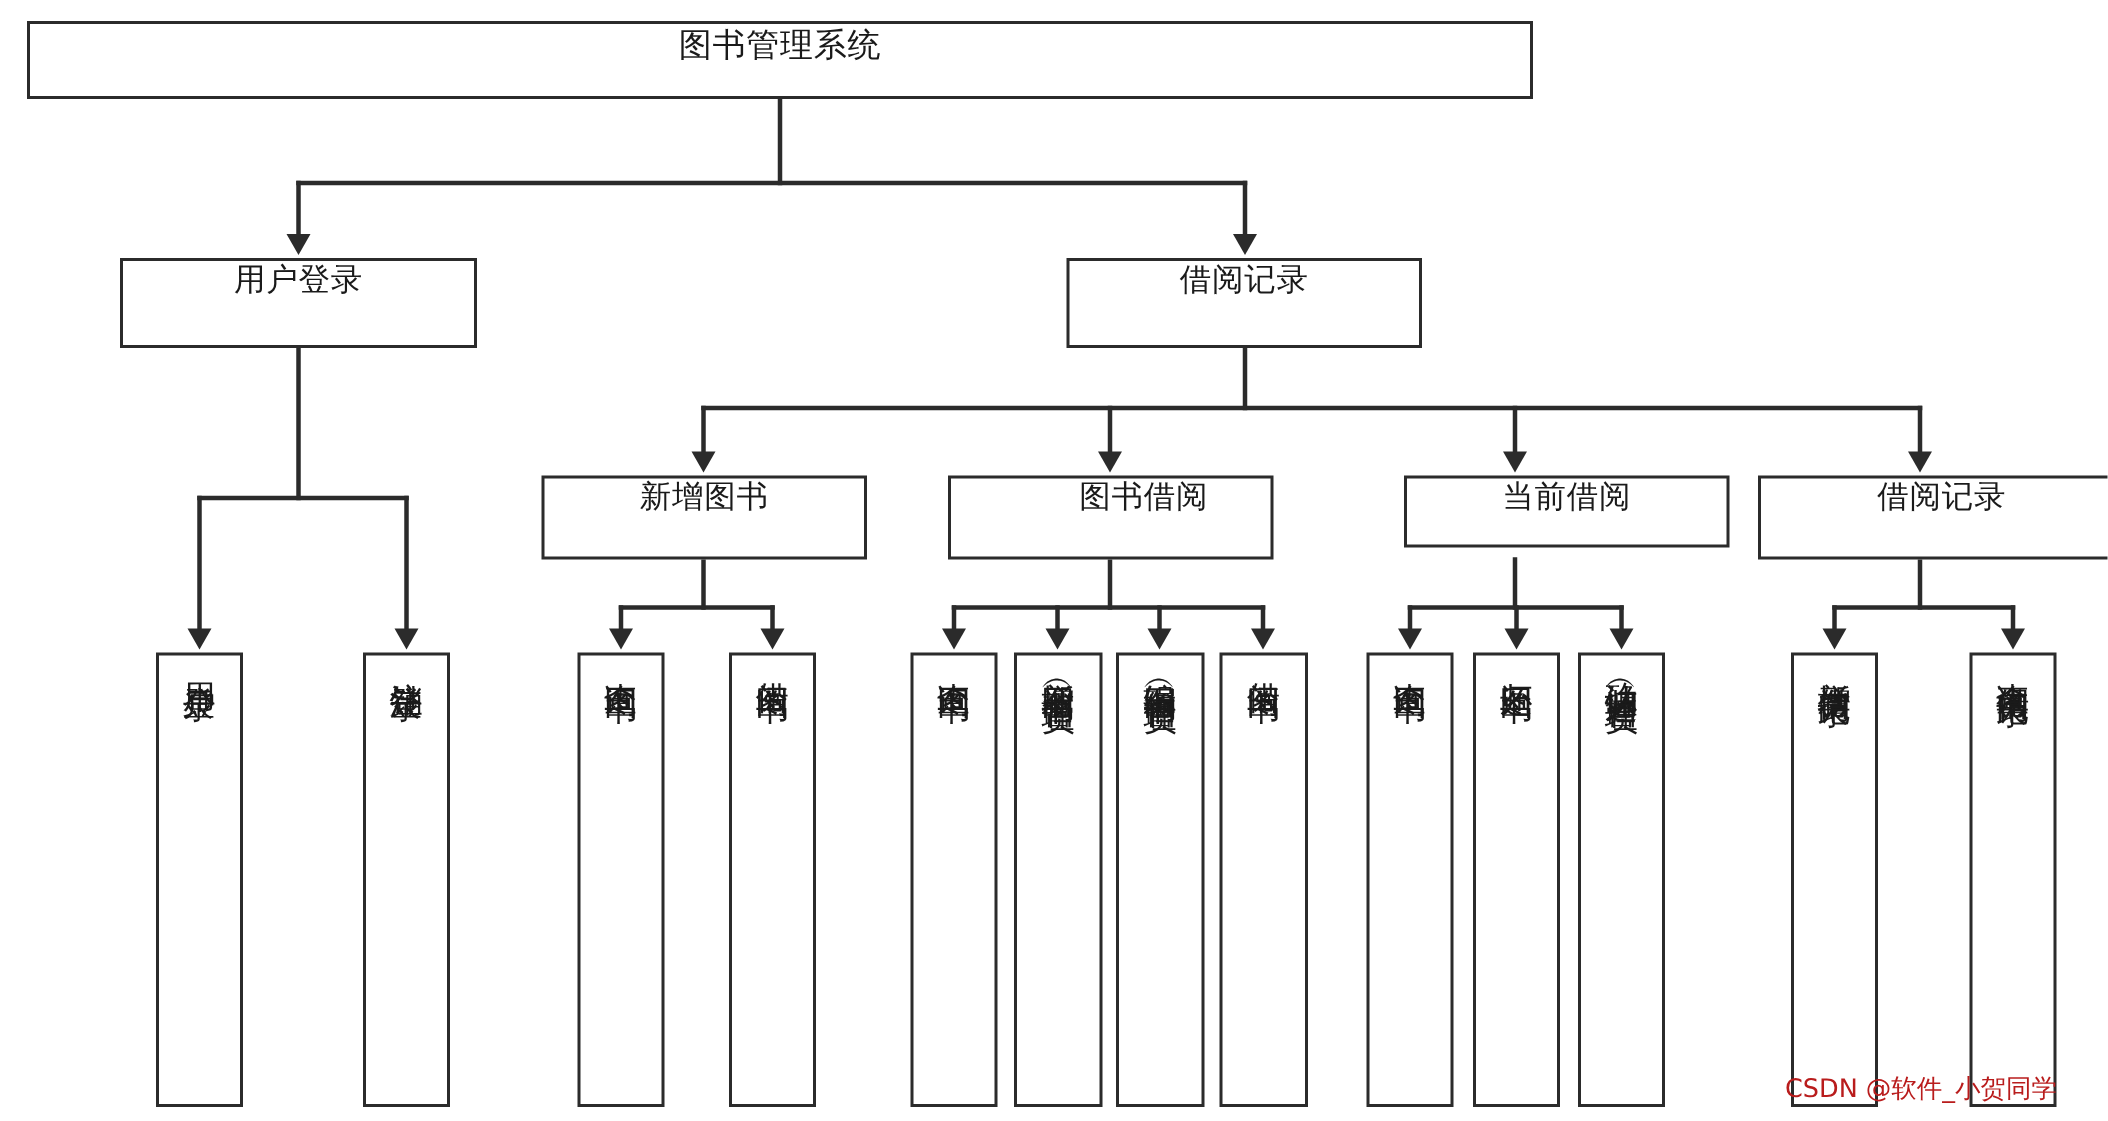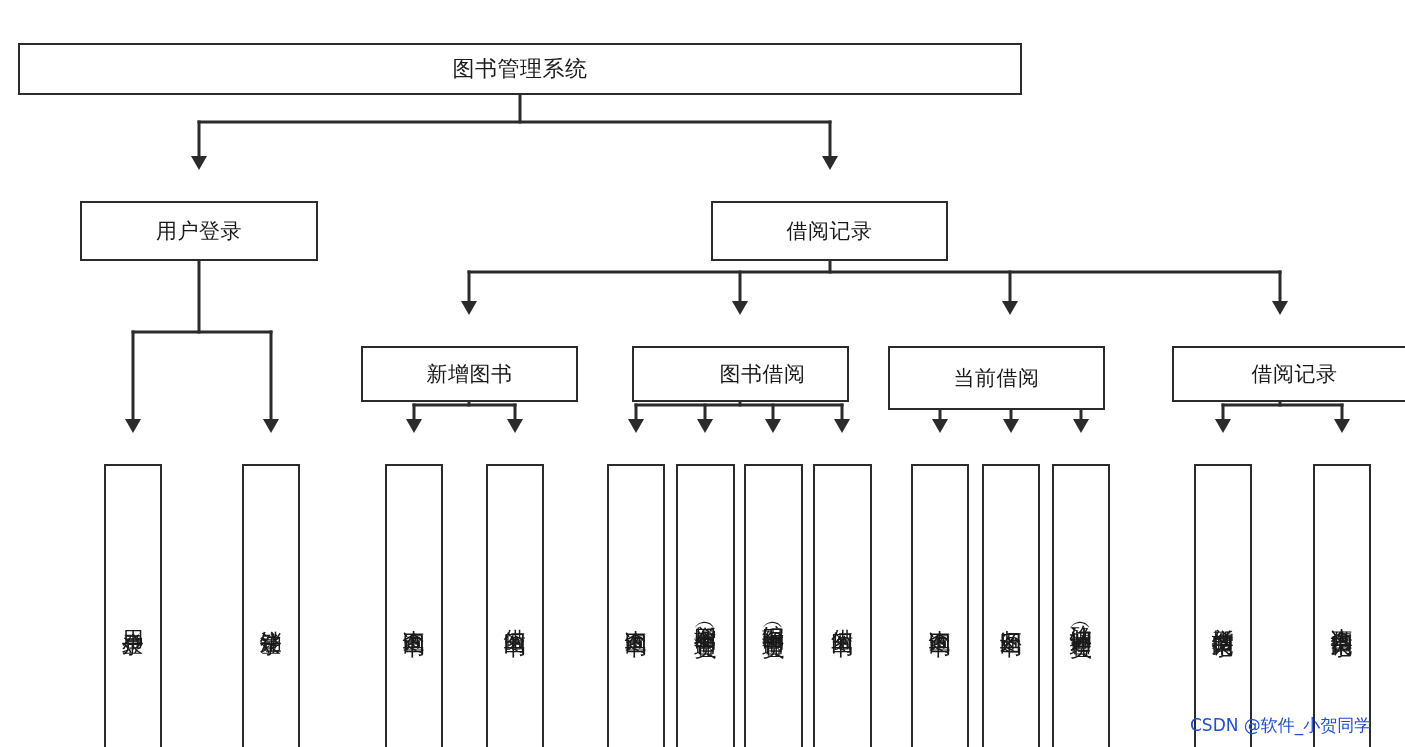--- a/index.html
+++ b/index.html
@@ -25,24 +25,23 @@
     left: 0;
     width: 1405px;
     height: 747px;
   }
   .node-box {
     position: absolute;
     box-sizing: border-box;
     background: #ffffff;
     border: 2px solid #2b2b2b;
     display: flex;
-    align-items: center;
+    align-items: flex-start;
     justify-content: center;
     overflow: hidden;
-    margin-top: 29px;
   }
   .node-label {
     color: #1a1a1a;
     font-size: 21px;
     line-height: 1.25;
     letter-spacing: 0.5px;
     white-space: nowrap;
     text-align: center;
   }
   .node-label.vertical {
@@ -50,21 +49,21 @@
     text-orientation: upright;
     letter-spacing: 2px;
     font-size: 22px;
   }
   .node-box.root .node-label { font-size: 22px; }
   .watermark {
     position: absolute;
     left: 1190px;
     top: 714px;
     font-size: 17px;
-    color: #1d4ed8;
+    color: #b91c1c;
     white-space: nowrap;
     font-family: "DejaVu Sans", sans-serif;
   }
 </style>
 </head>
 <body>
 
 <div id="diagram-root">
 
   <svg class="diagram-canvas" viewBox="0 0 1405 747" xmlns="http://www.w3.org/2000/svg">
@@ -135,21 +134,21 @@
       </div>
       <div class="node-box" style="left: 711px; top: 172px; width: 237px; height: 60px;">
         <span class="node-label">借阅记录</span>
       </div>
       <div class="node-box" style="left: 361px; top: 317px; width: 217px; height: 56px;">
         <span class="node-label">新增图书</span>
       </div>
       <div class="node-box" style="left: 632px; top: 317px; width: 217px; height: 56px; padding-left: 44px;">
         <span class="node-label">图书借阅</span>
       </div>
-      <div class="node-box" style="left: 888px; top: 317px; width: 217px; height: 64px;">
+      <div class="node-box" style="left: 936px; top: 317px; width: 217px; height: 48px;">
         <span class="node-label">当前借阅</span>
       </div>
       <div class="node-box" style="left: 1172px; top: 317px; width: 245px; height: 56px;">
         <span class="node-label">借阅记录</span>
       </div>
       <div class="node-box" style="left: 104px; top: 435px; width: 58px; height: 303px;">
         <span class="node-label vertical">用户登录</span>
       </div>
       <div class="node-box" style="left: 242px; top: 435px; width: 58px; height: 303px;">
         <span class="node-label vertical">注销登录</span>

